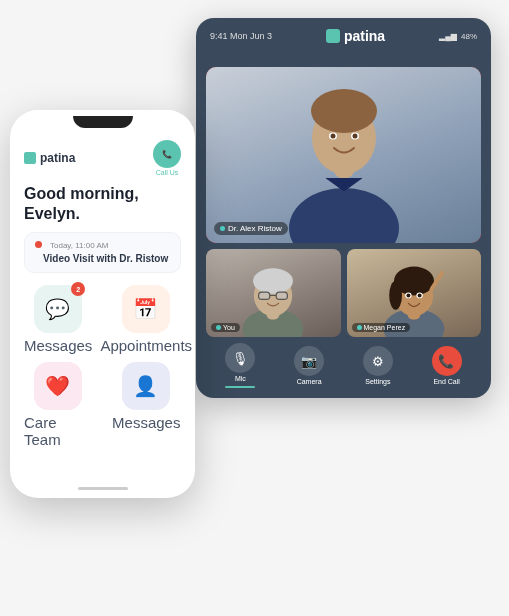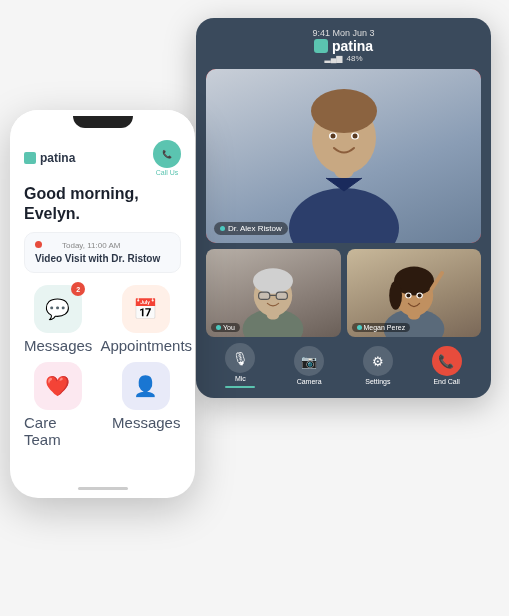--- a/index.html
+++ b/index.html
@@ -23,24 +23,23 @@
       border-radius: 18px;
       box-shadow: 0 8px 32px rgba(0,0,0,0.25);
       padding: 10px 10px 8px 10px;
       display: flex;
       flex-direction: column;
     }
     .tablet-status-bar {
       display: flex;
       justify-content: space-between;
       align-items: center;
-      padding: 0 4px 6px 4px;
+      padding: 0 4px 23px 4px;
       color: white;
       font-size: 9px;
-      flex-direction: column;
     }
     .tablet-time { font-size: 9px; color: #ddd; }
     .tablet-logo {
       display: flex;
       align-items: center;
       gap: 4px;
       color: white;
       font-size: 14px;
       font-weight: 600;
       justify-content: center;
@@ -244,33 +243,34 @@
       background: #f7f9fc;
       border-radius: 10px;
       padding: 8px 10px;
       border: 1px solid #eef0f3;
     }
     .apt-time {
       font-size: 8px;
       color: #888;
       display: flex;
       align-items: flex-start;
-      gap: 20px;
+      gap: 8px;
       margin-bottom: 3px;
     }
     .apt-dot {
       width: 7px;
       height: 7px;
       background: #e74c3c;
       border-radius: 50%;
     }
     .apt-title {
       font-size: 10px;
       font-weight: 600;
       color: #2d3748;
+      margin-left: 8px;
     }
 
     .app-grid {
       display: grid;
       grid-template-columns: 1fr 1fr;
       gap: 8px;
       margin-top: 4px;
     }
     .app-item {
       display: flex;

